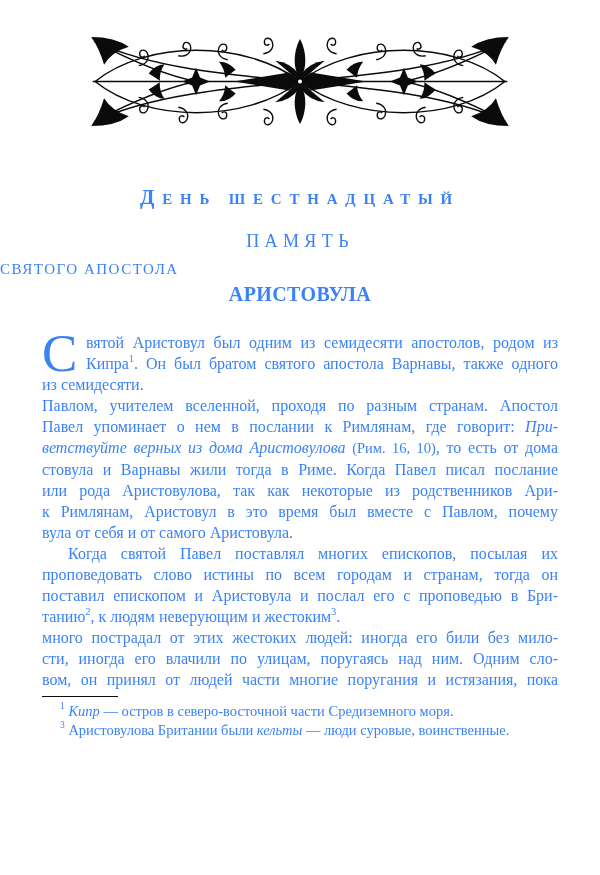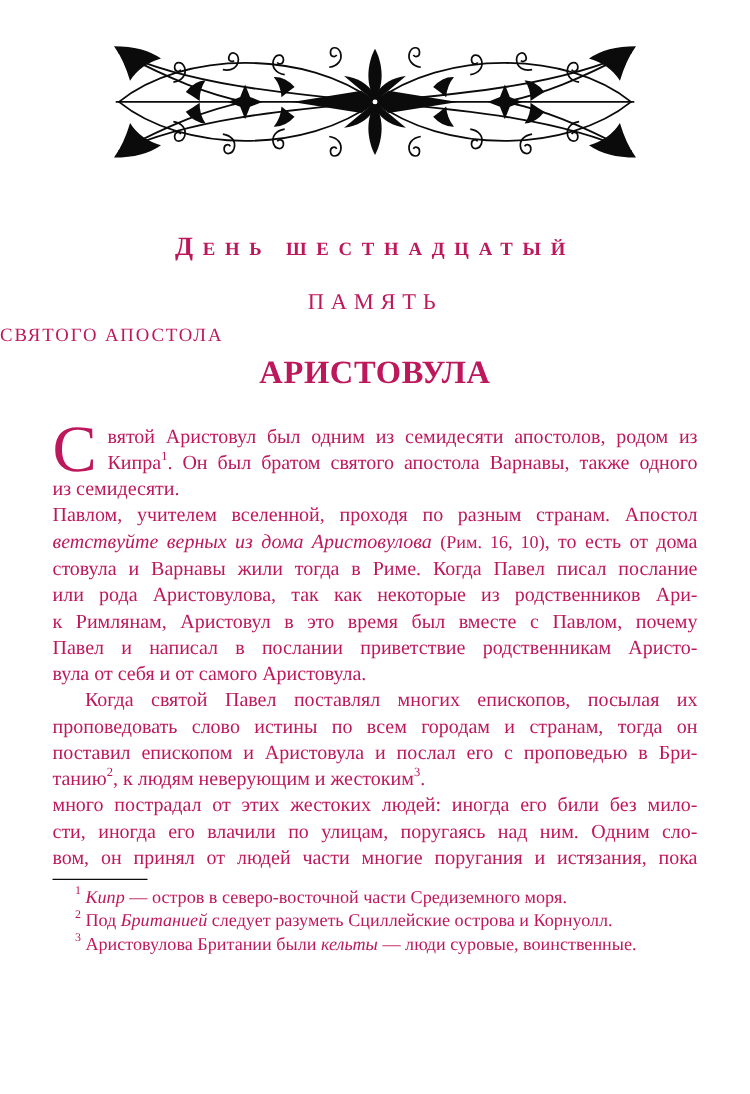--- a/index.html
+++ b/index.html
@@ -1,36 +1,36 @@
 <!DOCTYPE html>
 <html lang="ru"><head>
 <meta charset="utf-8">
 <style>
   html,body{margin:0;padding:0;background:#ffffff;}
   .page{
     position:relative;
     width:600px;height:875px;
     margin:0 auto;
     background:#ffffff;
-    color:#be185d;
+    color:#3b82f6;
     font-family:"Liberation Serif","DejaVu Serif",serif;
     overflow:hidden;
   }
   
   .ornament{display:block;margin:34px auto 0 auto;}
   
   .h-day{
     margin-top:56px;text-align:center;
     font-size:15px;font-weight:700;
     letter-spacing:0.52em;text-transform:uppercase;
   }
   .h-day::first-letter{font-size:21px;}
   .h-memory{margin-top:21px;text-align:center;font-size:18px;font-weight:400;letter-spacing:0.3em;}
   .h-saint{margin-top:9px;text-align:left;font-size:15px;font-weight:400;letter-spacing:0.1em;}
-  .h-name{margin-top:5px;text-align:center;font-size:26px;font-weight:700;letter-spacing:0.02em;}
+  .h-name{margin-top:5px;text-align:center;font-size:20px;font-weight:700;letter-spacing:0.02em;}
   
   .bodytext{
     width:516px;margin:26px 0 0 42px;
     font-size:16px;line-height:21px;
   }
   .para{position:relative;}
   .line{white-space:nowrap;text-align:left;}
   .line.j{text-align:justify;text-align-last:justify;}
   .line.dcpad{padding-left:44px;}
   .line.find{text-indent:26px;}
@@ -135,40 +135,39 @@
 
   <div class="bodytext">
       <div class="para">
         <span class="dropcap">С</span>
         <div class="line j dcpad"><span class="">вятой Аристовул был одним из семидесяти апостолов, родом из</span></div>
         <div class="line j dcpad"><span class="">Кипра</span><sup class="supref">1</sup><span class="">. Он был братом святого апостола Варнавы, также одного</span></div>
         <div class="line"><span class="">из семидесяти.</span></div>
       </div>
       <div class="para">
         <div class="line j"><span class="">Павлом, учителем вселенной, проходя по разным странам. Апостол</span></div>
+        <div class="line j"><span class="">Павел упоминает о нем в послании к Римлянам, где говорит: </span><span class="it">При-</span></div>
         <div class="line j"><span class="it">ветствуйте верных из дома Аристовулова </span><span class="sm">(Рим. 16, 10)</span><span class="">, то есть от дома</span></div>
         <div class="line j"><span class="">стовула и Варнавы жили тогда в Риме. Когда Павел писал послание</span></div>
         <div class="line j"><span class="">или рода Аристовулова, так как некоторые из родственников Ари-</span></div>
         <div class="line j"><span class="">к Римлянам, Аристовул в это время был вместе с Павлом, почему</span></div>
-        <div class="line j"><span class="">Павел и написал в послании приветствие родственникам Аристо-</span></div>
         <div class="line"><span class="">вула от себя и от самого Аристовула.</span></div>
       </div>
       <div class="para">
         <div class="line j find"><span class="">Когда святой Павел поставлял многих епископов, посылая их</span></div>
         <div class="line j"><span class="">проповедовать слово истины по всем городам и странам, тогда он</span></div>
         <div class="line j"><span class="">поставил епископом и Аристовула и послал его с проповедью в Бри-</span></div>
         <div class="line"><span class="">танию</span><sup class="supref">2</sup><span class="">, к людям неверующим и жестоким</span><sup class="supref">3</sup><span class="">.</span></div>
       </div>
       <div class="para">
         <div class="line j"><span class="">много пострадал от этих жестоких людей: иногда его били без мило-</span></div>
         <div class="line j"><span class="">сти, иногда его влачили по улицам, поругаясь над ним. Одним сло-</span></div>
         <div class="line j"><span class="">вом, он принял от людей части многие поругания и истязания, пока</span></div>
       </div>
     </div>
 
   <div class="fnrule"></div>
   <div class="footnotes">
       <div class="fnline"><sup class="supref">1</sup><span class=""> </span><span class="it">Кипр</span><span class=""> — остров в северо-восточной части Средиземного моря.</span></div>
-      <div class="fnline"><sup class="supref">2</sup><span class=""> Под </span><span class="it">Британией</span><span class=""> следует разуметь Сциллейские острова и Корнуолл.</span></div>
       <div class="fnline"><sup class="supref">3</sup><span class=""> Аристовулова Британии были </span><span class="it">кельты</span><span class=""> — люди суровые, воинственные.</span></div>
     </div>
 
 </div>
 
 </body></html>

